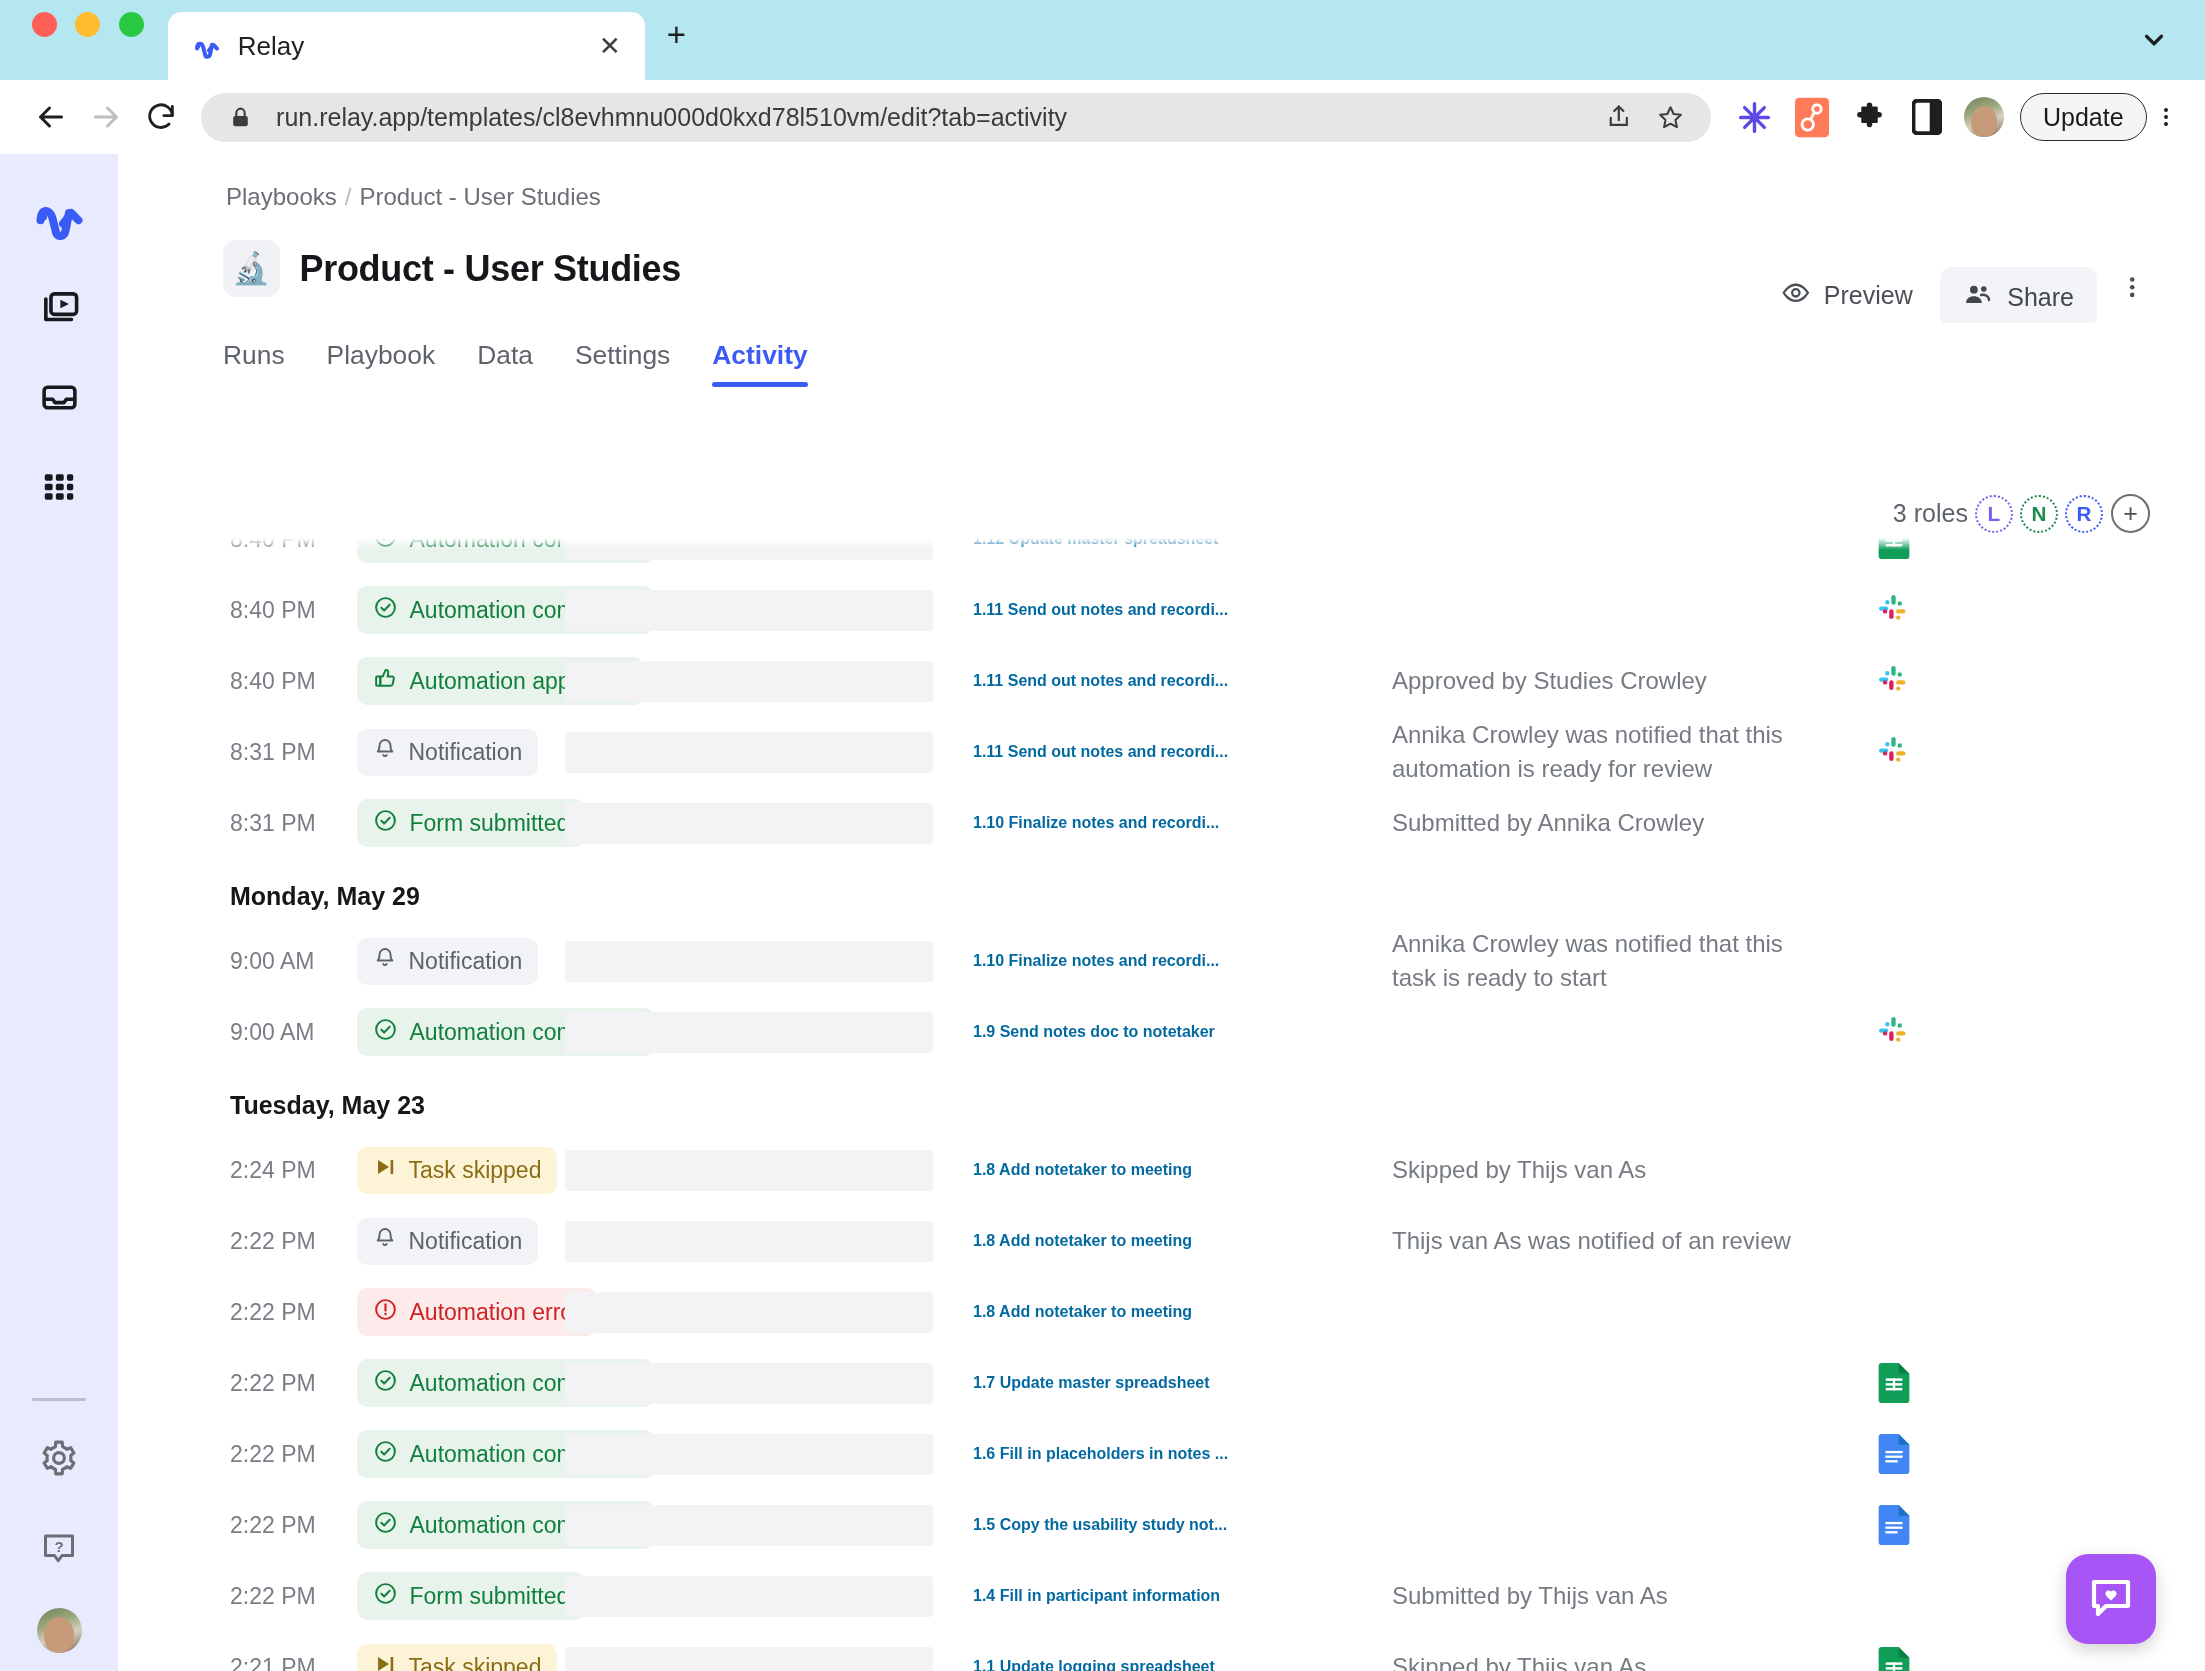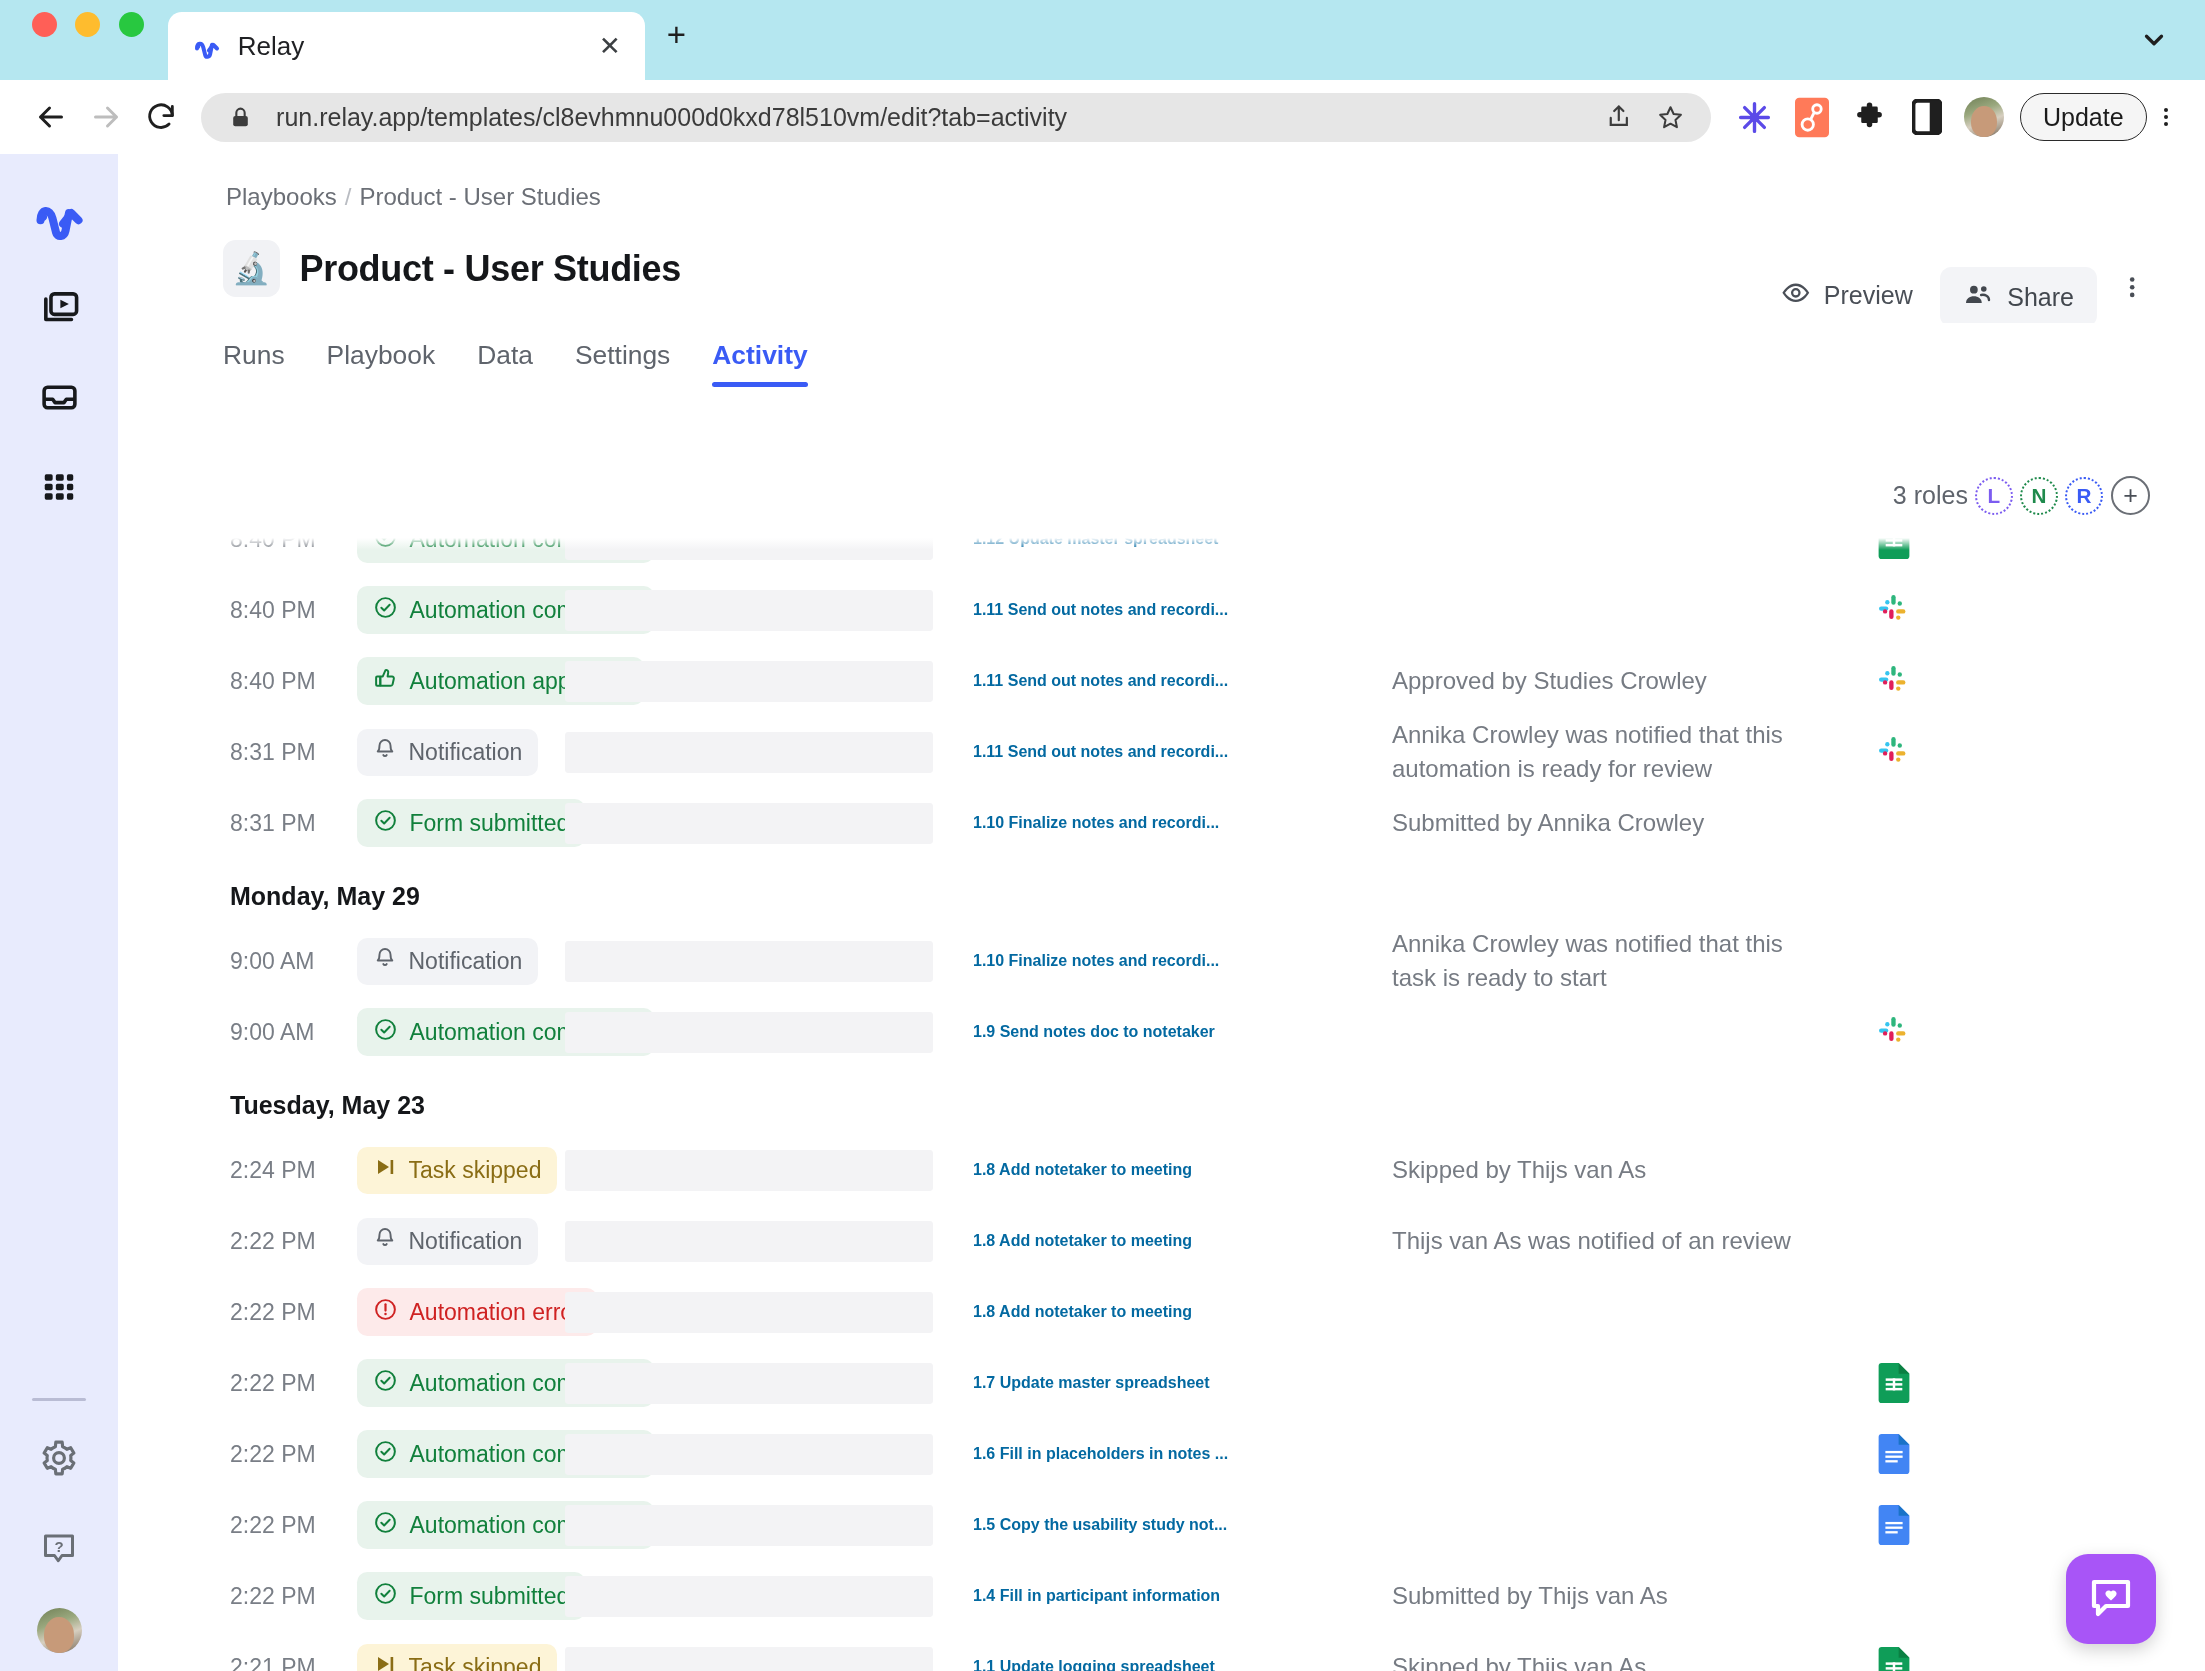--- a/index.html
+++ b/index.html
@@ -107,21 +107,21 @@
     display: flex; align-items: flex-end; gap: 0; padding-left: 105px;
     margin-top: 26.4px; height: 64px; position: relative; z-index: 5; background: #fff;
   }
   .tab-item { font-size: 26.4px; color: #5f646c; padding: 0 0 16px 0; margin-right: 42px; position: relative; white-space: nowrap; }
   .tab-item.active { color: #3a5bf5; font-weight: 700; }
   .tab-item.active::after {
     content: ""; position: absolute; left: 0; right: 0; bottom: 0; height: 5.2px;
     background: #3a5bf5; border-radius: 2.9px;
   }
 
-  .roles { position: absolute; right: 55px; top: 322px; display: flex; align-items: center; gap: 15px; z-index: 6; }
+  .roles { position: absolute; right: 55px; top: 340px; display: flex; align-items: center; gap: 15px; z-index: 6; }
   .roles-label { font-size: 25px; color: #5f646c; }
   .role-chip {
     width: 38px; height: 38px; border-radius: 50%; border: 2.3px dotted currentColor;
     display: flex; align-items: center; justify-content: center; font-size: 20.7px; font-weight: 600;
     margin-left: -8px; background: #fff;
   }
   .role-chip:first-of-type { margin-left: 0; }
   .role-add {
     width: 39px; height: 39px; border-radius: 50%; border: 2.3px solid #6b6f76; color: #4a4f57;
     display: flex; align-items: center; justify-content: center; font-size: 25px; margin-left: -6.9px;

